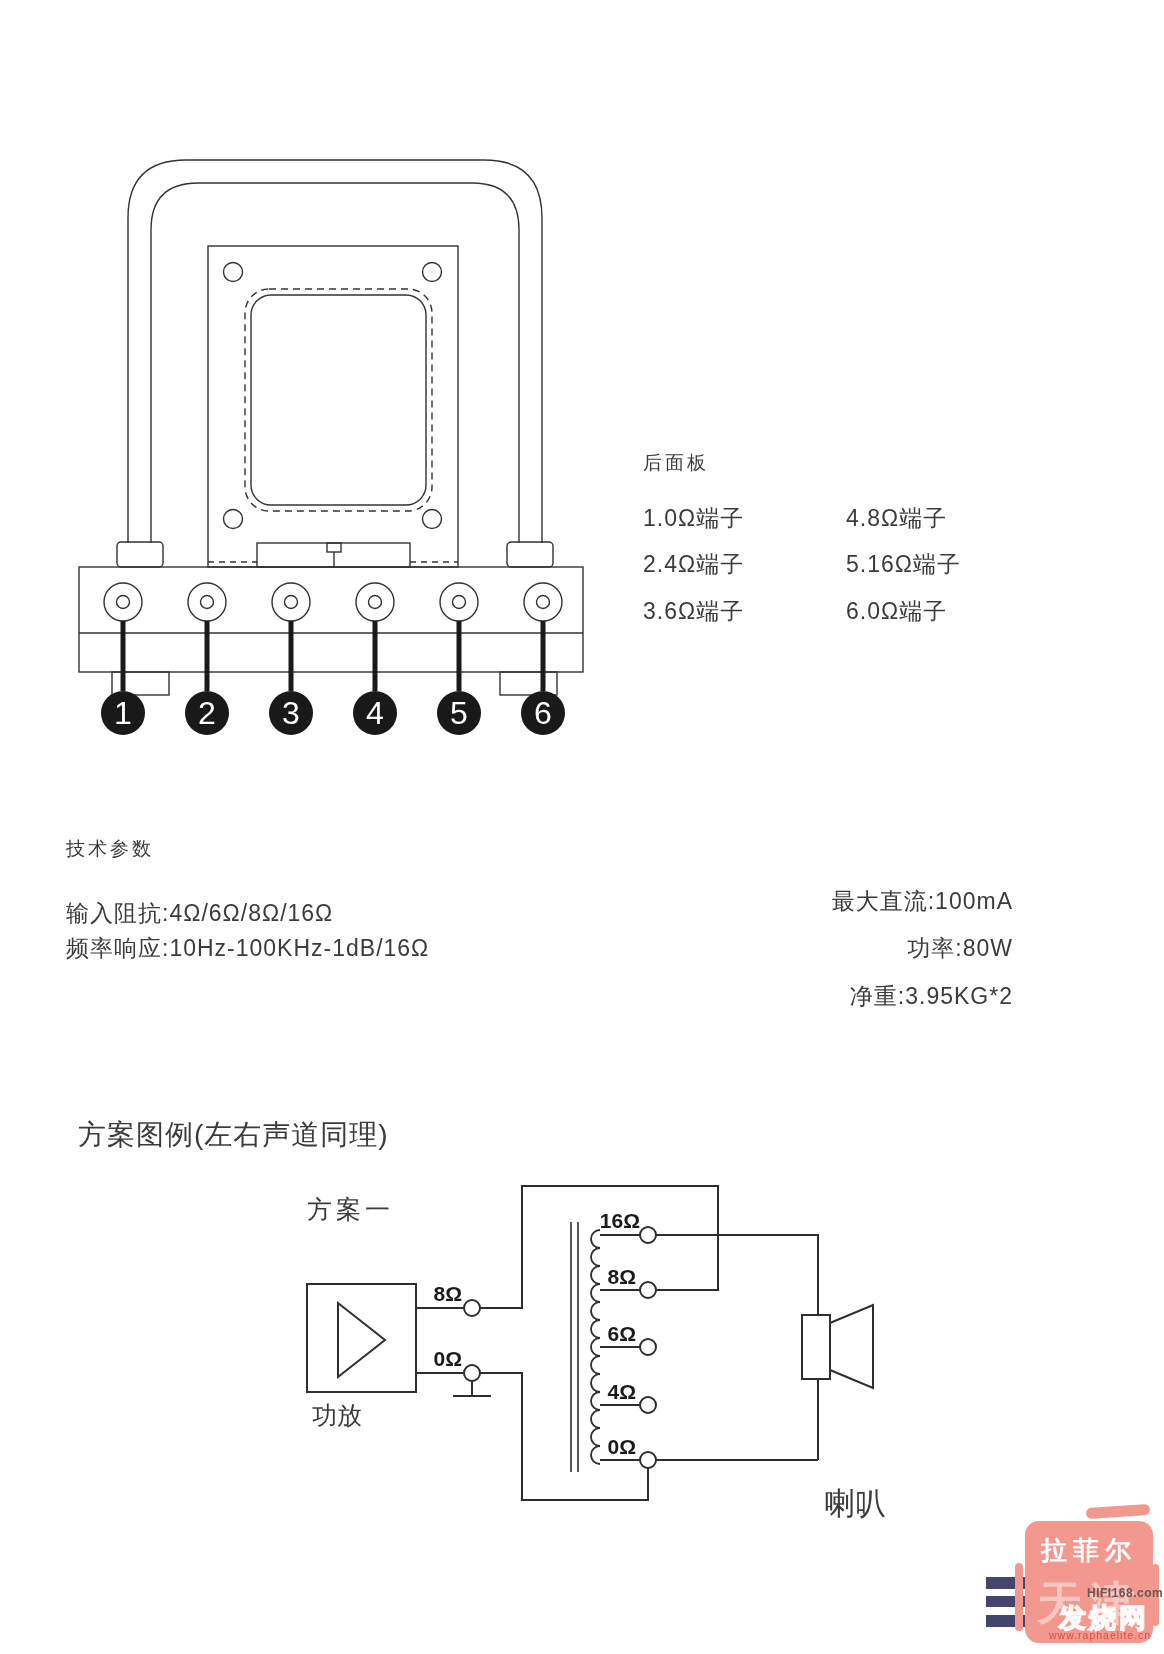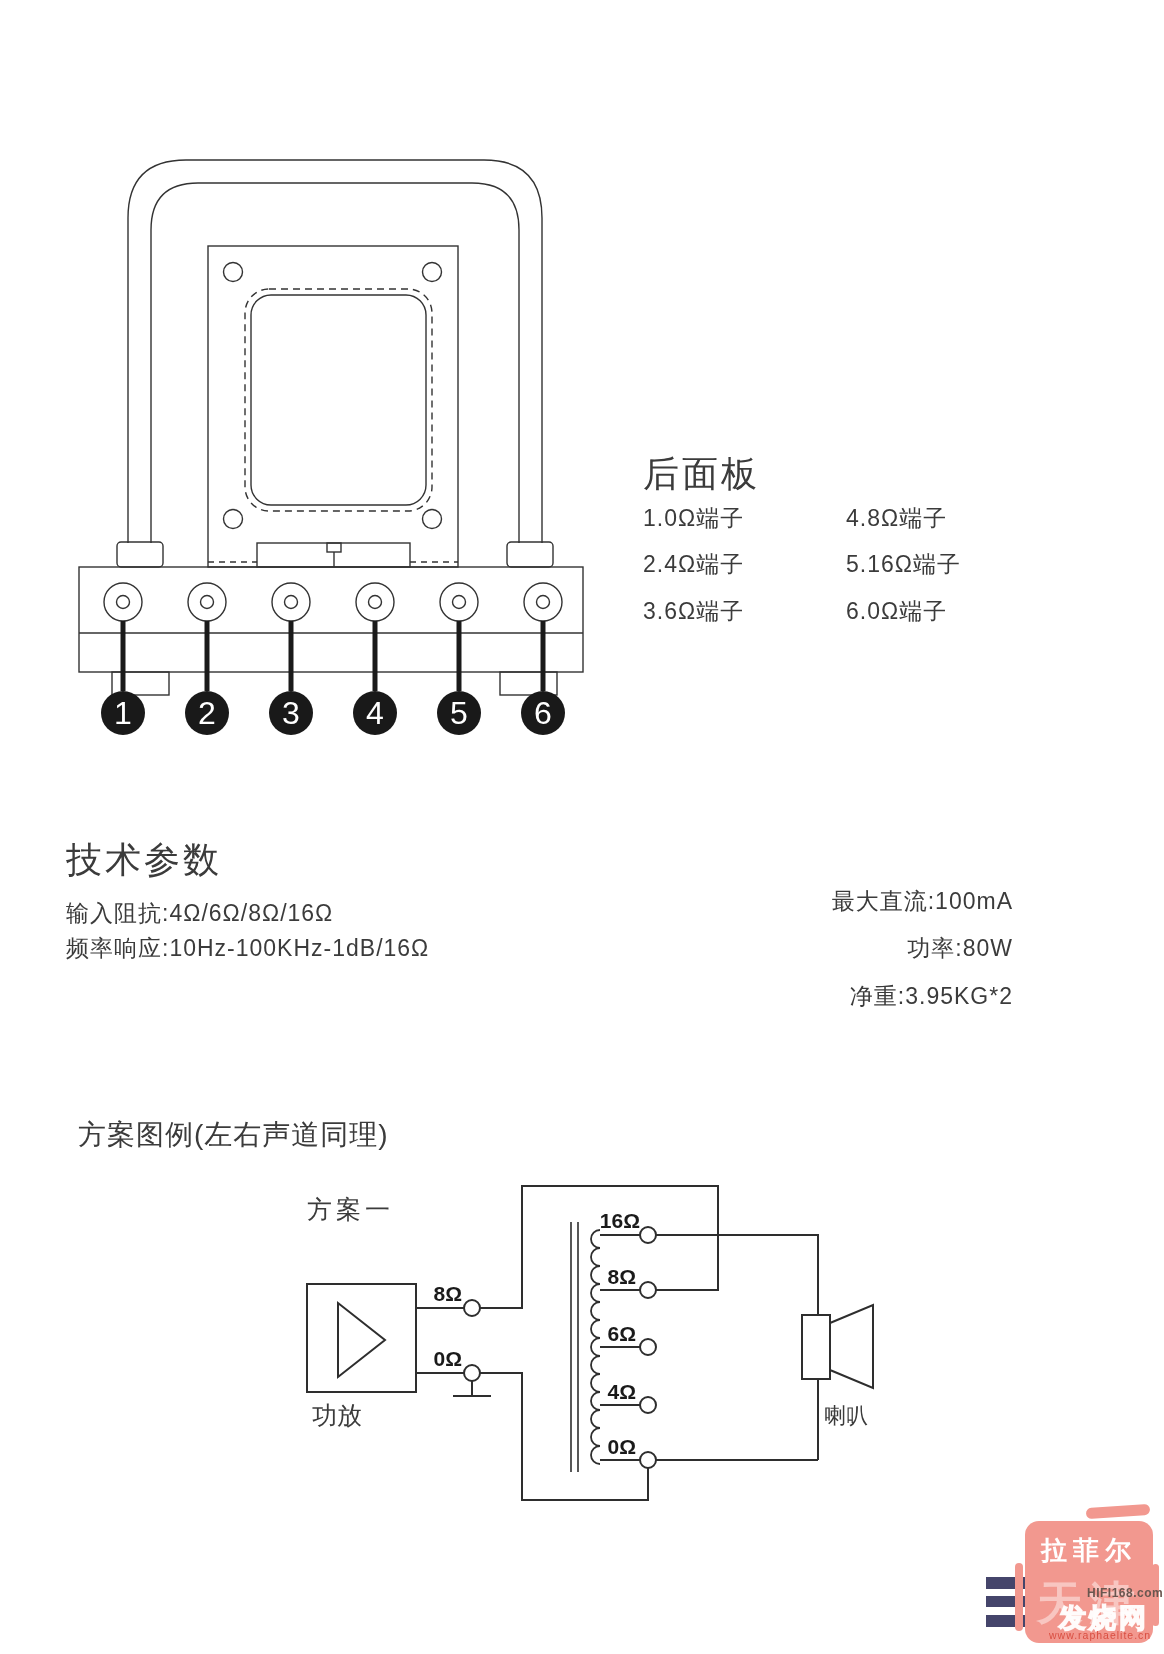--- a/index.html
+++ b/index.html
@@ -2,21 +2,21 @@
 <html><head>
 <meta charset="utf-8">
 <style>
   html,body{margin:0;padding:0;background:#fff;}
   #page{
     position:relative;width:1164px;height:1654px;background:#ffffff;overflow:hidden;
     font-family:"Liberation Sans","DejaVu Sans",sans-serif;color:#3b3b3b;
   }
   #lines{position:absolute;left:0;top:0;width:1164px;height:1654px;}
   .lbl{position:absolute;white-space:nowrap;color:#3b3b3b;}
-  .h1{font-size:36px;letter-spacing:3px;}
+  .h1{font-size:19px;letter-spacing:3px;}
   .body-t{font-size:23px;letter-spacing:1px;}
   .right-t{text-align:right;}
   
   .wm-navy{position:absolute;background:#45456b;}
   .seal-body{position:absolute;left:1025px;top:1521px;width:128px;height:122px;
     background:#f2988f;border-radius:14px;}
   .seal-stroke{position:absolute;background:#f2988f;border-radius:6px;}
   .seal-bg-text{position:absolute;left:1028px;top:1566px;width:122px;text-align:center;
     font-size:46px;font-weight:bold;color:rgba(255,255,255,0.45);letter-spacing:6px;margin-top:7px;}
   .seal-line1{position:absolute;left:1030px;top:1533px;width:118px;text-align:center;
@@ -166,21 +166,21 @@
   <div class="lbl h1" style="left:66px;top:836px;">技术参数</div>
   <div class="lbl body-t" style="left:66px;top:886px;margin-top:12px;">输入阻抗:4Ω/6Ω/8Ω/16Ω</div>
   <div class="lbl body-t" style="left:66px;top:933px;">频率响应:10Hz-100KHz-1dB/16Ω</div>
   <div class="lbl body-t right-t" style="right:151px;top:886px;">最大直流:100mA</div>
   <div class="lbl body-t right-t" style="right:151px;top:933px;">功率:80W</div>
   <div class="lbl body-t right-t" style="right:151px;top:981px;">净重:3.95KG*2</div>
 
   <div class="lbl" style="left:78px;top:1116px;font-size:28px;letter-spacing:1px;">方案图例(左右声道同理)</div>
   <div class="lbl" style="left:307px;top:1193px;font-size:25px;letter-spacing:4px;">方案一</div>
   <div class="lbl" style="left:312px;top:1399px;font-size:25px;">功放</div>
-  <div class="lbl" style="left:824px;top:1401px;font-size:22px;">喇叭</div>
+  <div class="lbl" style="left:824px;top:1483px;font-size:31px;">喇叭</div>
 
   <div class="wm-navy" style="left:986px;top:1577px;width:44px;height:12px;"></div>
   <div class="wm-navy" style="left:986px;top:1596px;width:44px;height:11px;"></div>
   <div class="wm-navy" style="left:986px;top:1615px;width:44px;height:12px;"></div>
   <div class="wm-navy" style="left:1036px;top:1563px;width:11px;height:71px;"></div>
   <div class="seal-body"></div>
   <div class="seal-stroke" style="left:1086px;top:1506px;width:64px;height:11px;transform:rotate(-4deg);"></div>
   <div class="seal-stroke" style="left:1015px;top:1563px;width:8px;height:68px;"></div>
   <div class="seal-stroke" style="left:1152px;top:1564px;width:7px;height:62px;"></div>
   <div class="seal-bg-text">天津</div>

